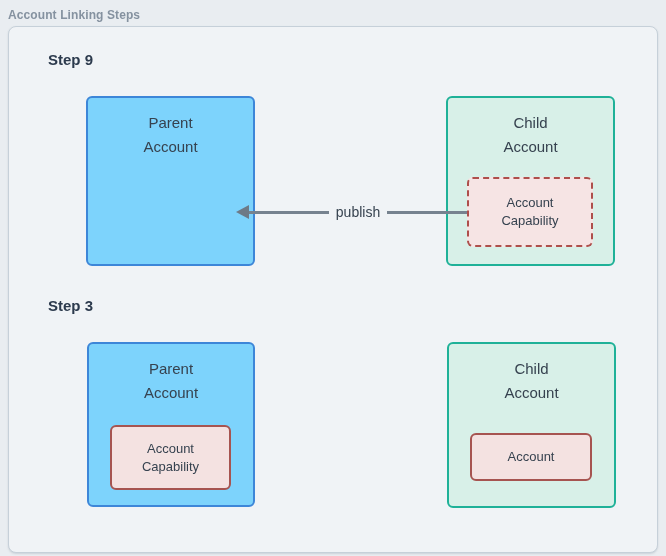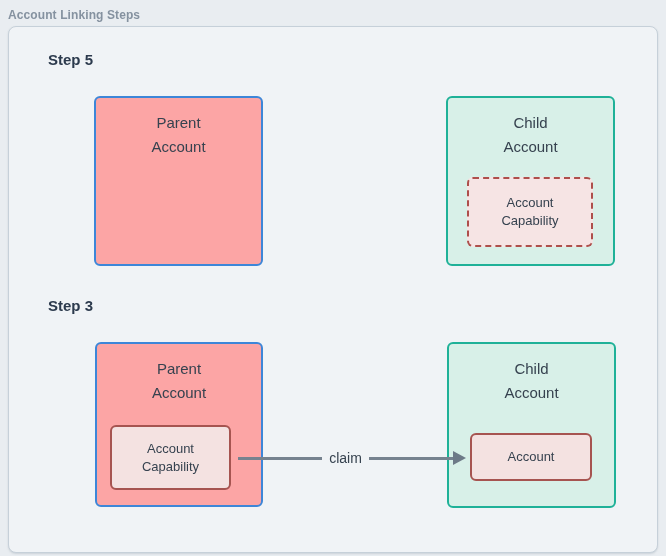--- a/index.html
+++ b/index.html
@@ -33,21 +33,21 @@
   }
   .step1-label { left:48px; top:47px; }
   .step2-label { left:48px; top:293px; }
 
   .account-box {
     position:absolute;
     border-radius:6px;
     box-sizing:border-box;
     text-align:center;
   }
-  .parent-box { background:#fca5a5; border:2px solid #3d86d8;margin-left:8px; }
+  .parent-box { background:#7dd3fc; border:2px solid #3d86d8; }
   .child-box  { background:#d8f0e8; border:2px solid #1fb198; }
 
   .box-title {
     margin-top:13px;
     font-size:15px; line-height:24px;
     color:#36424f; font-weight:500;
     white-space:pre-line;
   }
 
   .inner-box {
@@ -90,54 +90,54 @@
 </style>
 </head>
 <body>
 
 <div class="stage">
 
   <div class="diagram-title">Account Linking Steps</div>
 
   <div class="canvas"></div>
 
-  <div class="step-label step1-label">Step 5</div>
+  <div class="step-label step1-label">Step 9</div>
 
   <div class="account-box parent-box" style="left:86px; top:92px; width:169px; height:170px;">
     <div class="box-title">Parent
 Account</div>
   </div>
 
 
   <div class="account-box child-box" style="left:446px; top:92px; width:169px; height:170px;">
     <div class="box-title">Child
 Account</div>
   </div>
 
   <div class="inner-box inner-red-dashed" style="left:467px; top:173px; width:126px; height:70px;">Account
 Capability</div>
 
+  <div class="arrow" style="left:236px; top:195px; width:231px; height:26px;">
+    <span class="head-left"></span>
+    <span class="line"></span>
+    <span class="label">publish</span>
+    <span class="line"></span>
+  </div>
 
   <div class="step-label step2-label">Step 3</div>
 
   <div class="account-box parent-box" style="left:87px; top:338px; width:168px; height:165px;">
     <div class="box-title">Parent
 Account</div>
   </div>
 
   <div class="inner-box inner-red" style="left:110px; top:421px; width:121px; height:65px;">Account
 Capability</div>
 
   <div class="account-box child-box" style="left:447px; top:338px; width:169px; height:166px;">
     <div class="box-title">Child
 Account</div>
   </div>
 
   <div class="inner-box inner-red" style="left:470px; top:429px; width:122px; height:48px;">Account</div>
 
-  <div class="arrow" style="left:238px; top:441px; width:228px; height:26px;">
-    <span class="line"></span>
-    <span class="label">claim</span>
-    <span class="line"></span>
-    <span class="head-right"></span>
-  </div>
 
 </div>
 
 </body></html>

